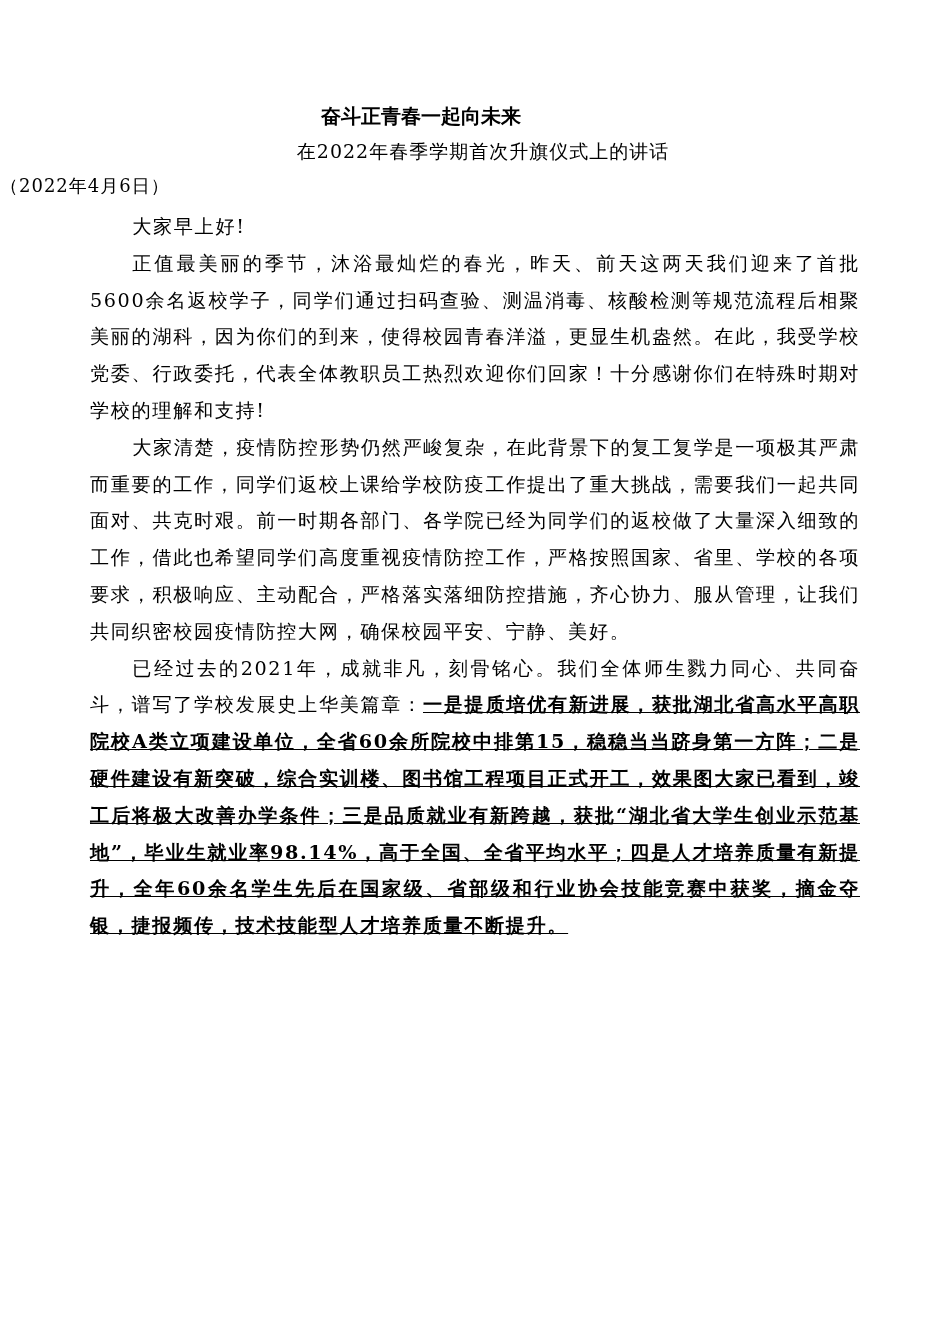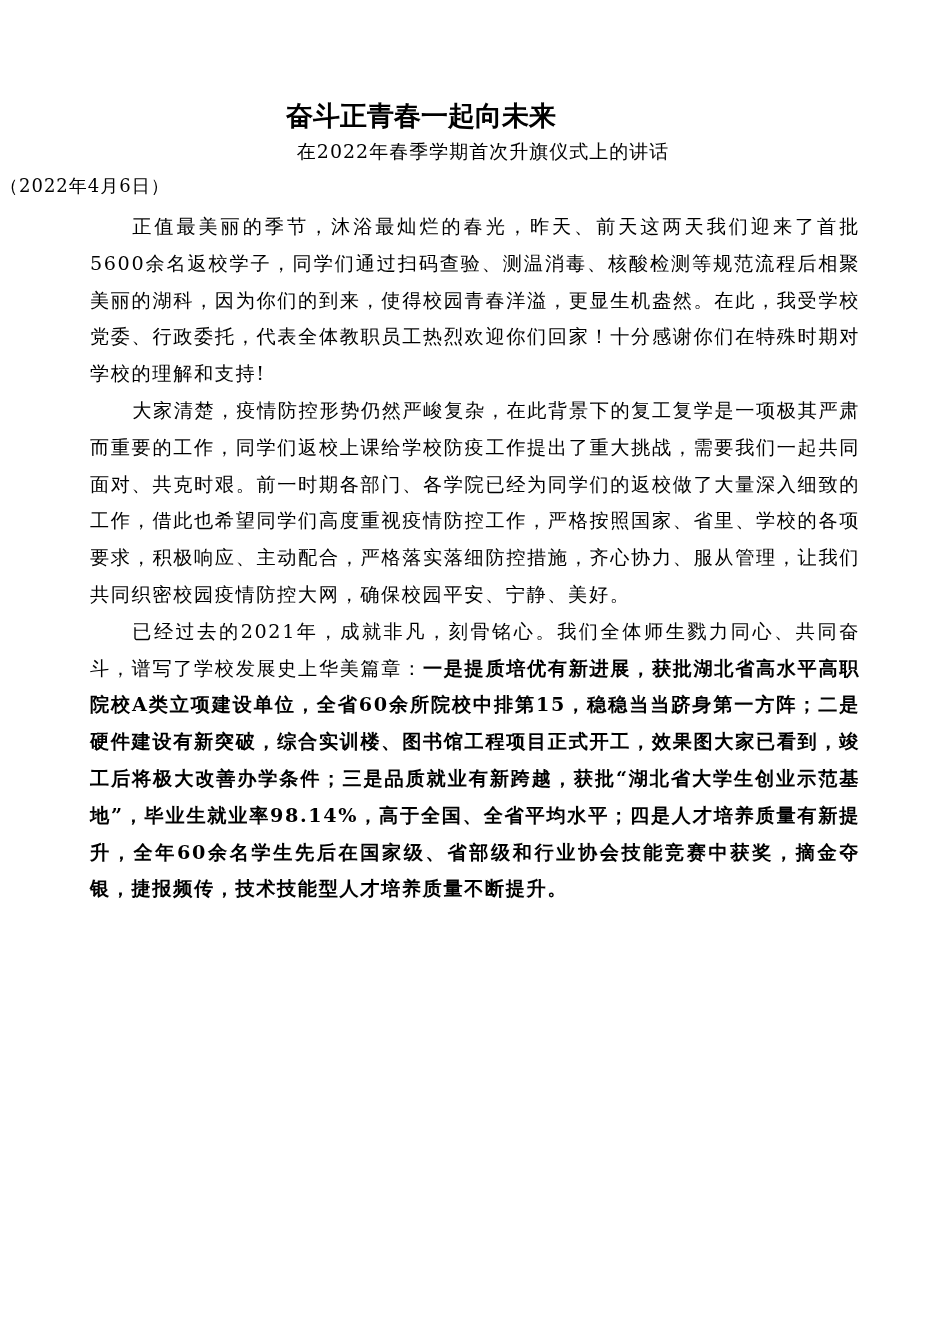--- a/index.html
+++ b/index.html
@@ -22,21 +22,21 @@
       width: 950px;
       height: 1344px;
       background: #ffffff;
     }
     .title {
       position: absolute;
       left: 0;
       width: 842px;
       top: 101px;
       text-align: center;
-      font-size: 27px;
+      font-size: 20px;
       font-weight: bold;
       line-height: 30px;
       letter-spacing: 0px;
     }
     .subtitle {
       position: absolute;
       left: 0;
       width: 950px;
       top: 137px;
       text-align: center;
@@ -70,32 +70,34 @@
       padding: 0;
     }
     .body p.indent {
       text-indent: 2.2em;
     }
     .salutation {
       letter-spacing: 0.4px;
     }
     .bold {
       font-weight: bold;
+      text-decoration: underline;
     }
   </style>
 </head>
 <body>
 
 <div class="page">
 
   <div class="title">奋斗正青春一起向未来</div>
 
   <div class="subtitle">在2022年春季学期首次升旗仪式上的讲话</div>
 
   <div class="date">（2022年4月6日）</div>
 
   <div class="body">
+    <p class="indent">大家早上好!</p>
     <p class="indent">正值最美丽的季节，沐浴最灿烂的春光，昨天、前天这两天我们迎来了首批5600余名返校学子，同学们通过扫码查验、测温消毒、核酸检测等规范流程后相聚美丽的湖科，因为你们的到来，使得校园青春洋溢，更显生机盎然。在此，我受学校党委、行政委托，代表全体教职员工热烈欢迎你们回家！十分感谢你们在特殊时期对学校的理解和支持!</p>
     <p class="indent">大家清楚，疫情防控形势仍然严峻复杂，在此背景下的复工复学是一项极其严肃而重要的工作，同学们返校上课给学校防疫工作提出了重大挑战，需要我们一起共同面对、共克时艰。前一时期各部门、各学院已经为同学们的返校做了大量深入细致的工作，借此也希望同学们高度重视疫情防控工作，严格按照国家、省里、学校的各项要求，积极响应、主动配合，严格落实落细防控措施，齐心协力、服从管理，让我们共同织密校园疫情防控大网，确保校园平安、宁静、美好。</p>
     <p class="indent"><span>已经过去的2021年，成就非凡，刻骨铭心。我们全体师生戮力同心、共同奋斗，谱写了学校发展史上华美篇章：</span><span class="bold">一是提质培优有新进展，获批湖北省高水平高职院校A类立项建设单位，全省60余所院校中排第15，稳稳当当跻身第一方阵；二是硬件建设有新突破，综合实训楼、图书馆工程项目正式开工，效果图大家已看到，竣工后将极大改善办学条件；三是品质就业有新跨越，获批“湖北省大学生创业示范基地”，毕业生就业率98.14%，高于全国、全省平均水平；四是人才培养质量有新提升，全年60余名学生先后在国家级、省部级和行业协会技能竞赛中获奖，摘金夺银，捷报频传，技术技能型人才培养质量不断提升。</span></p>
   </div>
 
 </div>
 
 </body></html>

